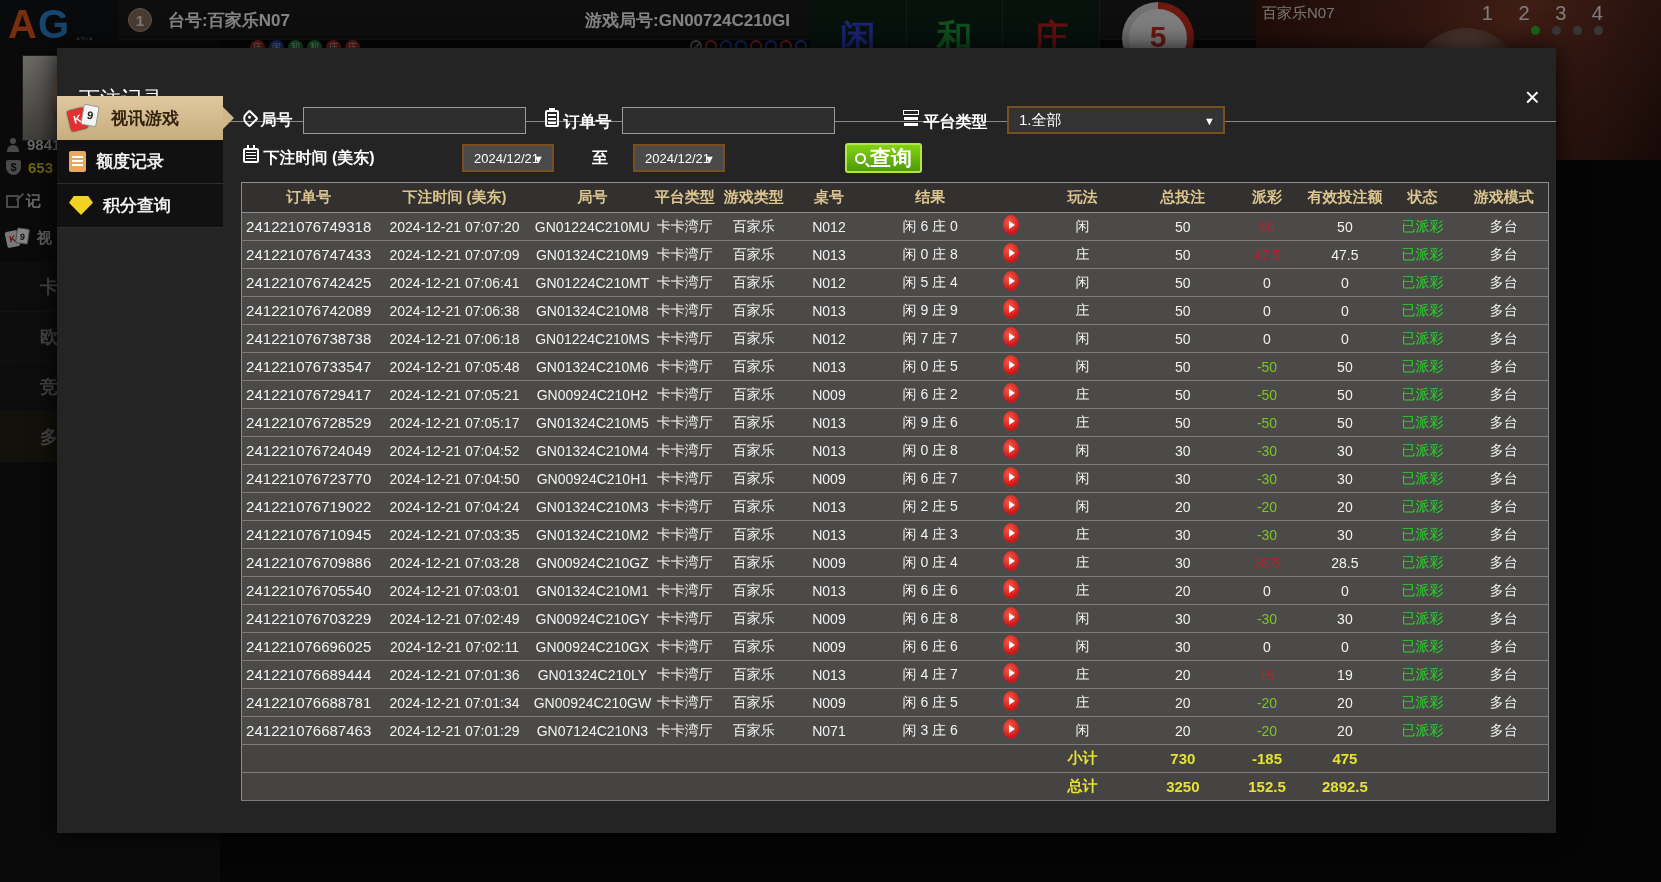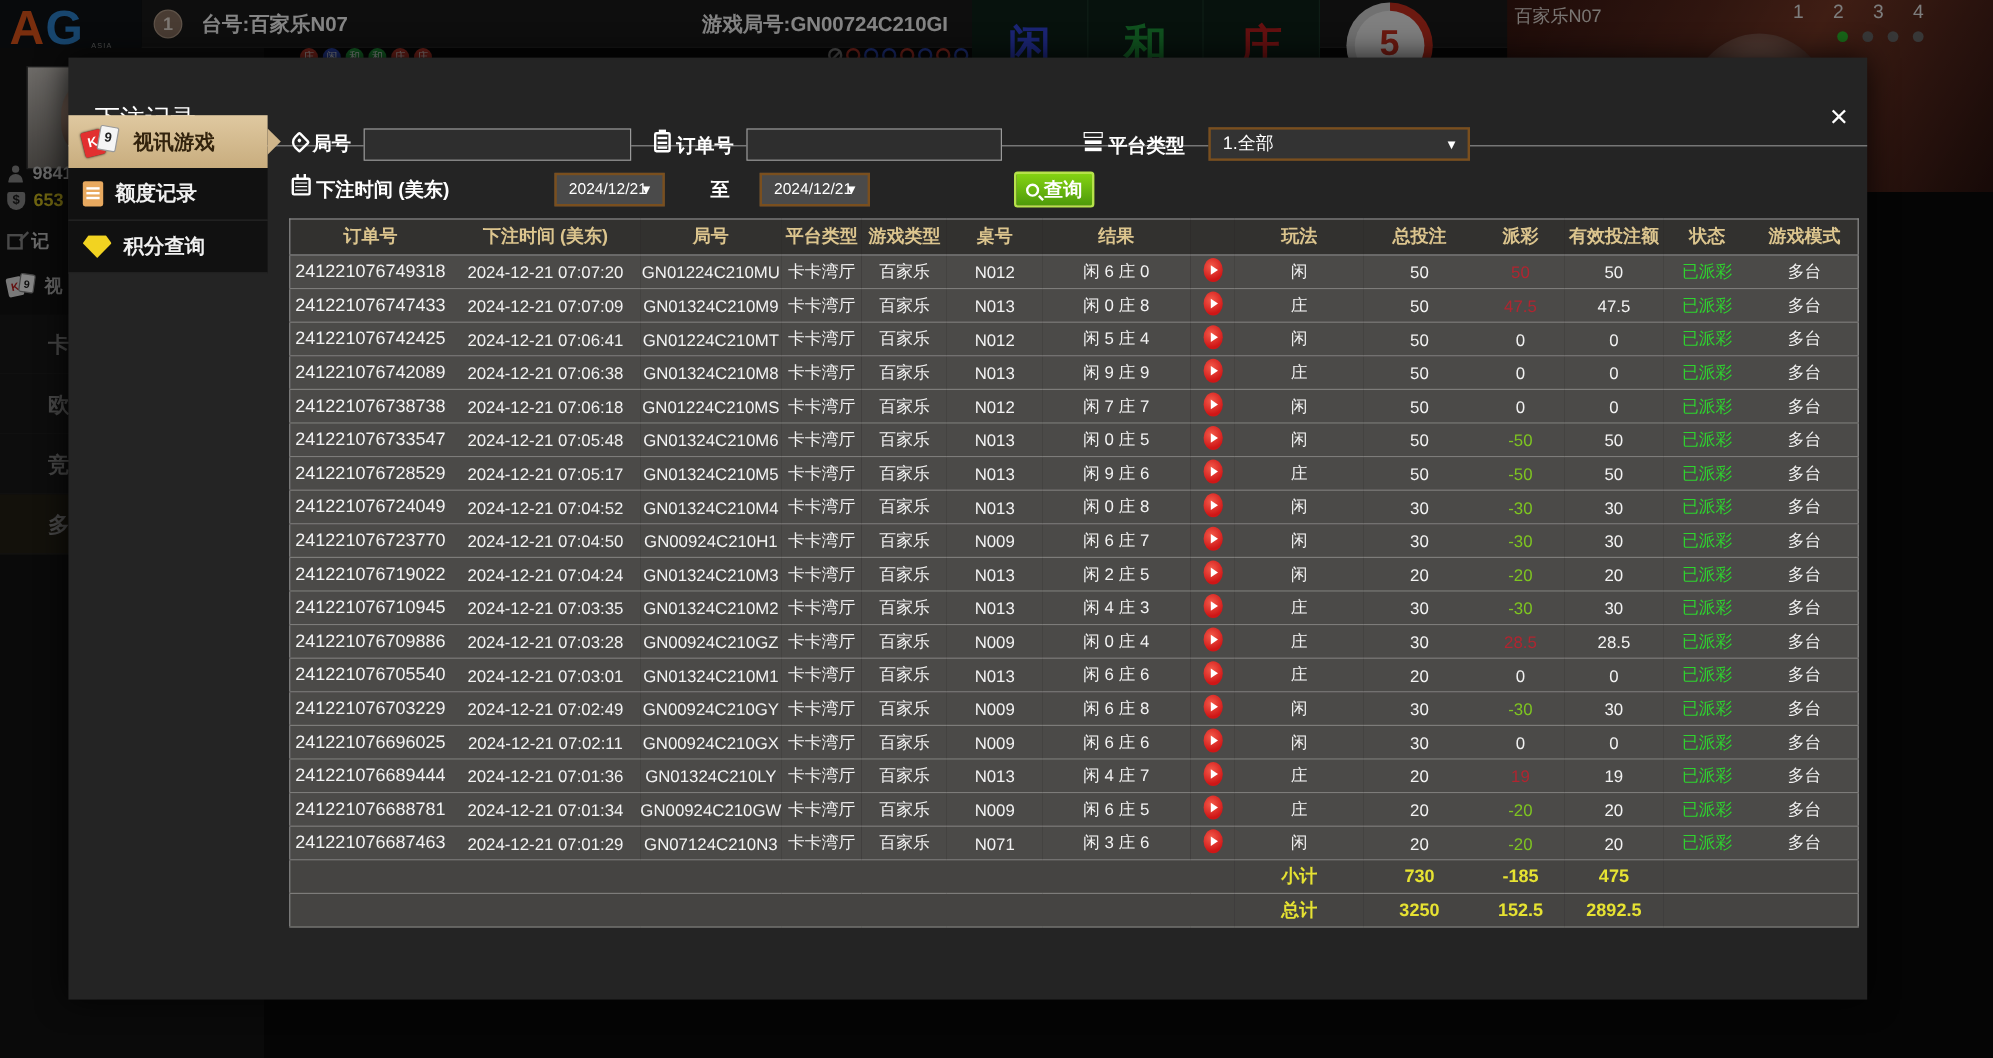--- a/index.html
+++ b/index.html
@@ -25,21 +25,21 @@
   .bet-panel { position:absolute; left:810px; top:0; width:290px; height:55px; background:#0e241a; display:flex; }
   .bet-cell { flex:1; border-right:1px solid #1d3a2c; text-align:center; font-size:36px; font-weight:bold; padding-top:14px; }
   .bet-player { color:#3447e0; } .bet-tie { color:#1f9e3d; } .bet-banker { color:#c22020; }
   .countdown { position:absolute; left:1122px; top:2px; width:72px; height:72px; border-radius:50%;
                background:conic-gradient(#d03020 0 32%, #d9d9d9 32% 100%); }
   .countdown-inner { position:absolute; left:7px; top:7px; width:58px; height:58px; border-radius:50%; background:#f4f4f4; color:#d03020; font-size:30px; font-weight:bold; text-align:center; line-height:56px; }
   .video { position:absolute; left:1256px; top:0; width:405px; height:160px;
            background:linear-gradient(120deg,#3a1712 0%,#5c2a1e 35%,#7a3a28 55%,#2c1310 100%); }
   .video-face { position:absolute; left:150px; top:28px; width:120px; height:132px; background:radial-gradient(circle at 50% 35%, #a4786a 0 28%, #5c342a 60%, transparent 75%); border-radius:50% 50% 0 0; }
   .video-title { position:absolute; left:6px; top:4px; color:#e8e0da; font-size:15px; }
-  .video-nums { position:absolute; right:48px; top:2px; color:#f0f0f0; font-size:16px; letter-spacing:10px; }
+  .video-nums { position:absolute; right:48px; top:2px; color:#f0f0f0; font-size:20px; letter-spacing:10px; }
   .video-dots { position:absolute; right:58px; top:26px; display:flex; gap:12px; }
   .vdot { width:9px; height:9px; border-radius:50%; background:#6a6a6a; }
   .vdot.on { background:#2ec42e; }
 
   .bg-side { position:absolute; left:0; top:40px; width:220px; height:842px; background:#141414; }
   .avatar { position:absolute; left:22px; top:15px; width:108px; height:86px; background:linear-gradient(160deg,#cfcac4 0%,#9d9archive89 40%,#6f6a64 100%); background:linear-gradient(160deg,#d2cdc7,#8f8a84 55%,#5f5b56); border:1px solid #3a3a3a; }
   .avatar::after { content:""; position:absolute; left:28px; top:12px; width:48px; height:60px; border-radius:45% 45% 40% 40%; background:radial-gradient(circle at 50% 35%, #c9a896 0 40%, #8d6e5d 75%, #5c463c 100%); }
   .side-row { position:absolute; left:6px; color:#c9c9c9; font-size:15px; font-weight:bold; display:flex; align-items:center; gap:7px; }
   .side-balance1 { top:96px; } .side-balance2 { top:119px; color:#d6c322; }
   .side-edit { top:152px; } .side-cards { top:188px; color:#bdbdbd; }
@@ -84,21 +84,21 @@
   .icon-tag { display:inline-block; width:13px; height:13px; border:2px solid #fff; border-radius:2px 2px 2px 7px; transform:rotate(45deg); position:relative; }
   .icon-tag::after { content:""; position:absolute; left:2px; top:2px; width:3px; height:3px; border-radius:50%; background:#fff; }
   .icon-clip { display:inline-block; width:14px; height:17px; border:2px solid #fff; border-radius:2px; position:relative; }
   .icon-clip::before { content:""; position:absolute; left:2px; top:-4px; width:6px; height:3px; background:#fff; }
   .icon-clip::after { content:""; position:absolute; left:1px; top:2px; width:8px; height:2px; background:#fff; box-shadow:0 4px 0 #fff, 0 8px 0 #fff; }
   .icon-stack { display:inline-block; width:16px; height:17px; position:relative; }
   .icon-stack::before { content:""; position:absolute; left:0; top:0; width:14px; height:3px; border:1px solid #fff; box-shadow:0 6px 0 -1px #fff, 0 12px 0 -1px #fff; }
   .icon-cal { display:inline-block; width:16px; height:15px; border:2px solid #fff; border-radius:2px; position:relative; }
   .icon-cal::before { content:""; position:absolute; left:2px; top:-5px; width:2px; height:4px; background:#fff; box-shadow:6px 0 0 #fff; }
   .icon-cal::after { content:""; position:absolute; left:1px; top:2px; width:10px; height:1px; background:#fff; box-shadow:0 3px 0 #fff, 0 6px 0 #fff; }
-  .btn-query { position:absolute; height:30px; background:linear-gradient(#84d312,#4e9a0a); border:2px solid #b6e24a; border-radius:3px; color:#fff; font-size:16px; font-weight:bold; display:flex; align-items:center; gap:4px; padding:0 8px; cursor:pointer; }
+  .btn-query { position:absolute; height:30px; background:linear-gradient(#84d312,#4e9a0a); border:2px solid #b6e24a; border-radius:3px; color:#fff; font-size:21px; font-weight:bold; display:flex; align-items:center; gap:4px; padding:0 8px; cursor:pointer; }
   .icon-mag { display:inline-block; width:11px; height:11px; border:2px solid #fff; border-radius:50%; position:relative; }
   .icon-mag::after { content:""; position:absolute; left:8px; top:9px; width:5px; height:2px; background:#fff; transform:rotate(45deg); }
 
   .bet-table { position:absolute; left:18px; top:86px; width:1308px; border-collapse:collapse; border:1px solid #8d8d8d; }
   .bet-table th { height:30px; background:#32312f; color:#dcc58e; font-size:15px; font-weight:bold; border-bottom:1px solid #8d8d8d; }
   .bet-table td { height:28px; background:#4b4a48; color:#f2f2f2; font-size:14px; text-align:center; border-bottom:1px solid #7d7c7a; }
   .bet-table td.cell-order { font-size:15px; }
   .pay-pos { color:#b02530 !important; } .pay-neg { color:#7ec421 !important; } .pay-zero { color:#f2f2f2; }
   td.cell-status { color:#2ed42e !important; }
   .play-btn { display:inline-block; width:16px; height:20px; border-radius:50%; background:radial-gradient(circle at 40% 35%, #f45a4a, #cf1616 70%); position:relative; cursor:pointer; }
@@ -381,20 +381,36 @@
             <tr>
               <td class="cell-order">241221076733547</td>
               <td class="cell-time">2024-12-21 07:05:48</td>
               <td class="cell-round">GN01324C210M6</td>
               <td class="cell-platform">卡卡湾厅</td>
               <td class="cell-game">百家乐</td>
               <td class="cell-table">N013</td>
               <td class="cell-result">闲 0 庄 5</td>
               <td class="cell-play_btn"><span class="play-btn"></span></td>
               <td class="cell-play">闲</td>
+              <td class="cell-bet">50</td>
+              <td class="cell-payout pay-neg">-50</td>
+              <td class="cell-valid">50</td>
+              <td class="cell-status">已派彩</td>
+              <td class="cell-mode">多台</td>
+            </tr>
+            <tr>
+              <td class="cell-order">241221076729417</td>
+              <td class="cell-time">2024-12-21 07:05:21</td>
+              <td class="cell-round">GN00924C210H2</td>
+              <td class="cell-platform">卡卡湾厅</td>
+              <td class="cell-game">百家乐</td>
+              <td class="cell-table">N009</td>
+              <td class="cell-result">闲 6 庄 2</td>
+              <td class="cell-play_btn"><span class="play-btn"></span></td>
+              <td class="cell-play">庄</td>
               <td class="cell-bet">50</td>
               <td class="cell-payout pay-neg">-50</td>
               <td class="cell-valid">50</td>
               <td class="cell-status">已派彩</td>
               <td class="cell-mode">多台</td>
             </tr>
             <tr>
               <td class="cell-order">241221076728529</td>
               <td class="cell-time">2024-12-21 07:05:17</td>
               <td class="cell-round">GN01324C210M5</td>

